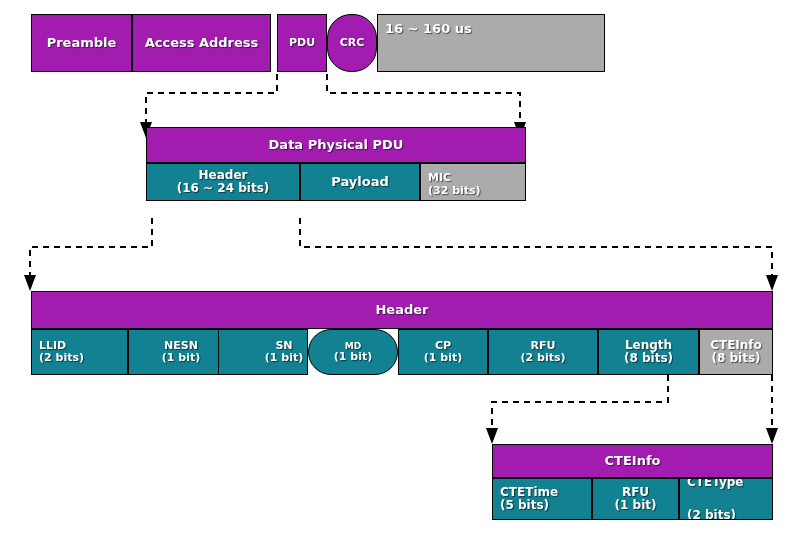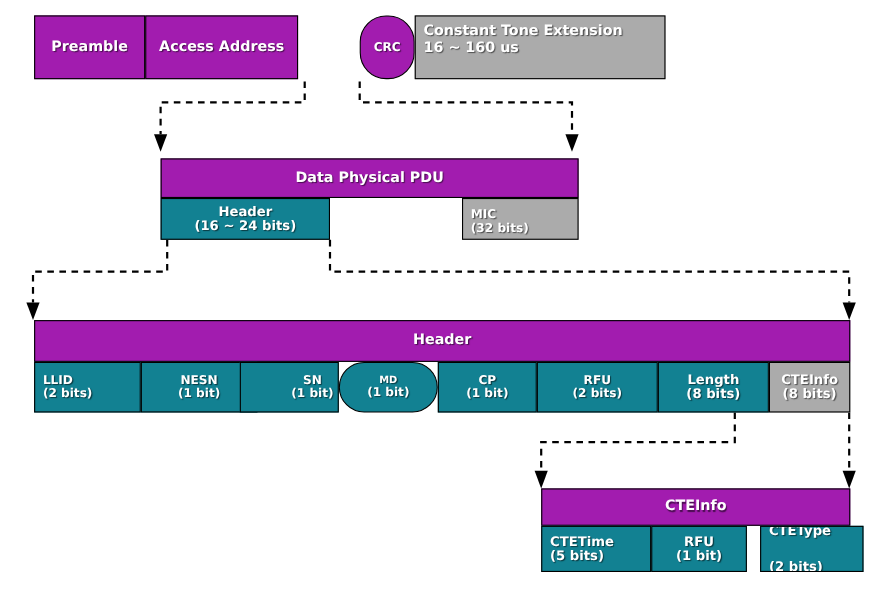--- a/index.html
+++ b/index.html
@@ -72,36 +72,41 @@
     </g>
   </svg>
 
   <div class="row" style="left:31px;top:14px;width:574px;height:58px;">
     <div class="cell red t13" style="left:0;top:0;width:101px;height:58px;">
       <span>Preamble</span>
     </div>
     <div class="cell red t13" style="left:101px;top:0;width:139px;height:58px;">
       <span>Access Address</span>
     </div>
+    <div class="cell red t11" style="left:246px;top:0;width:50px;height:58px;">
+      <span>PDU</span>
+    </div>
     <div class="cell red t11" style="left:296px;top:0;width:50px;height:58px;border-radius:24px;">
       <span>CRC</span>
     </div>
     <div class="cell gray left t13" style="left:346px;top:0;width:228px;height:58px;justify-content:flex-start;padding-top:7px;">
-      <span>Constant Tone Extension</span>
       <span class="sub">16 ~ 160 us</span>
     </div>
   </div>
 
-  <div class="row" style="left:146px;top:144px;width:380px;height:60px;">
+  <div class="row" style="left:146px;top:127px;width:380px;height:60px;">
     <div class="cell red t13" style="left:0;top:0;width:380px;height:36px;">
       <span>Data Physical PDU</span>
     </div>
     <div class="cell teal t12" style="left:0;top:36px;width:154px;height:38px;">
       <span>Header</span>
       <span class="sub">(16 ~ 24 bits)</span>
+    </div>
+    <div class="cell teal t13" style="left:154px;top:36px;width:120px;height:38px;">
+      <span>Payload</span>
     </div>
     <div class="cell gray left t11" style="left:274px;top:36px;width:106px;height:38px;justify-content:center;padding-top:5px;">
       <span>MIC</span>
       <span class="sub">(32 bits)</span>
     </div>
   </div>
 
   <div class="row" style="left:31px;top:291px;width:742px;height:84px;">
     <div class="cell red t13" style="left:0;top:0;width:742px;height:38px;">
       <span>Header</span>
@@ -153,19 +158,19 @@
       <span>CTEInfo</span>
     </div>
     <div class="cell teal left t12" style="left:0;top:34px;width:100px;height:42px;">
       <span>CTETime</span>
       <span class="sub">(5 bits)</span>
     </div>
     <div class="cell teal t12" style="left:100px;top:34px;width:87px;height:42px;">
       <span>RFU</span>
       <span class="sub">(1 bit)</span>
     </div>
-    <div class="cell teal left t12" style="left:199px;top:34px;width:94px;height:42px;gap:19px;">
+    <div class="cell teal left t12" style="left:187px;top:34px;width:94px;height:42px;gap:19px;">
       <span>CTEType</span>
       <span class="sub">(2 bits)</span>
     </div>
   </div>
 
 </div>
 
 </body></html>

